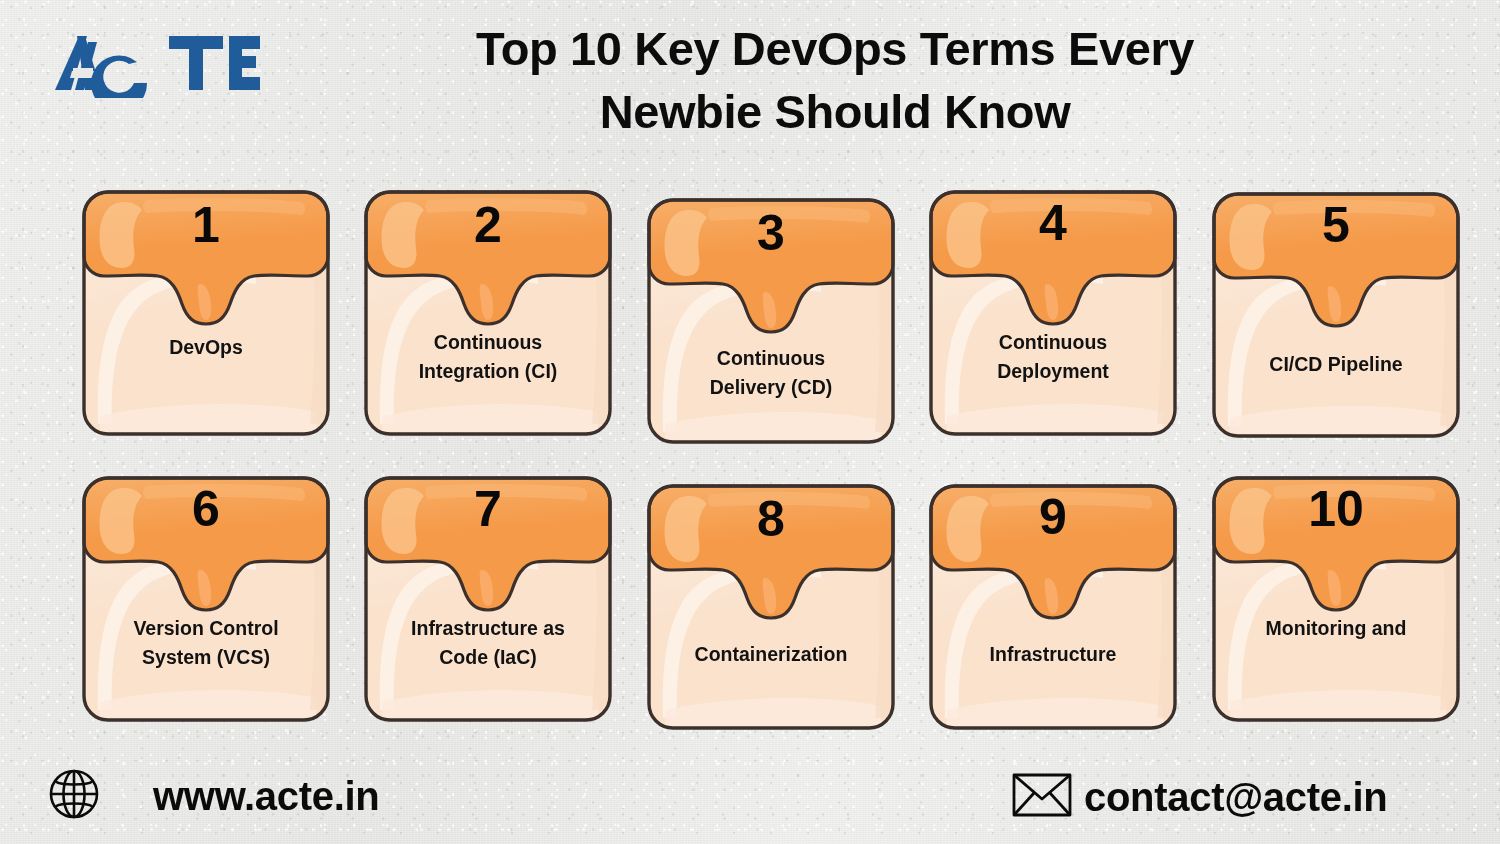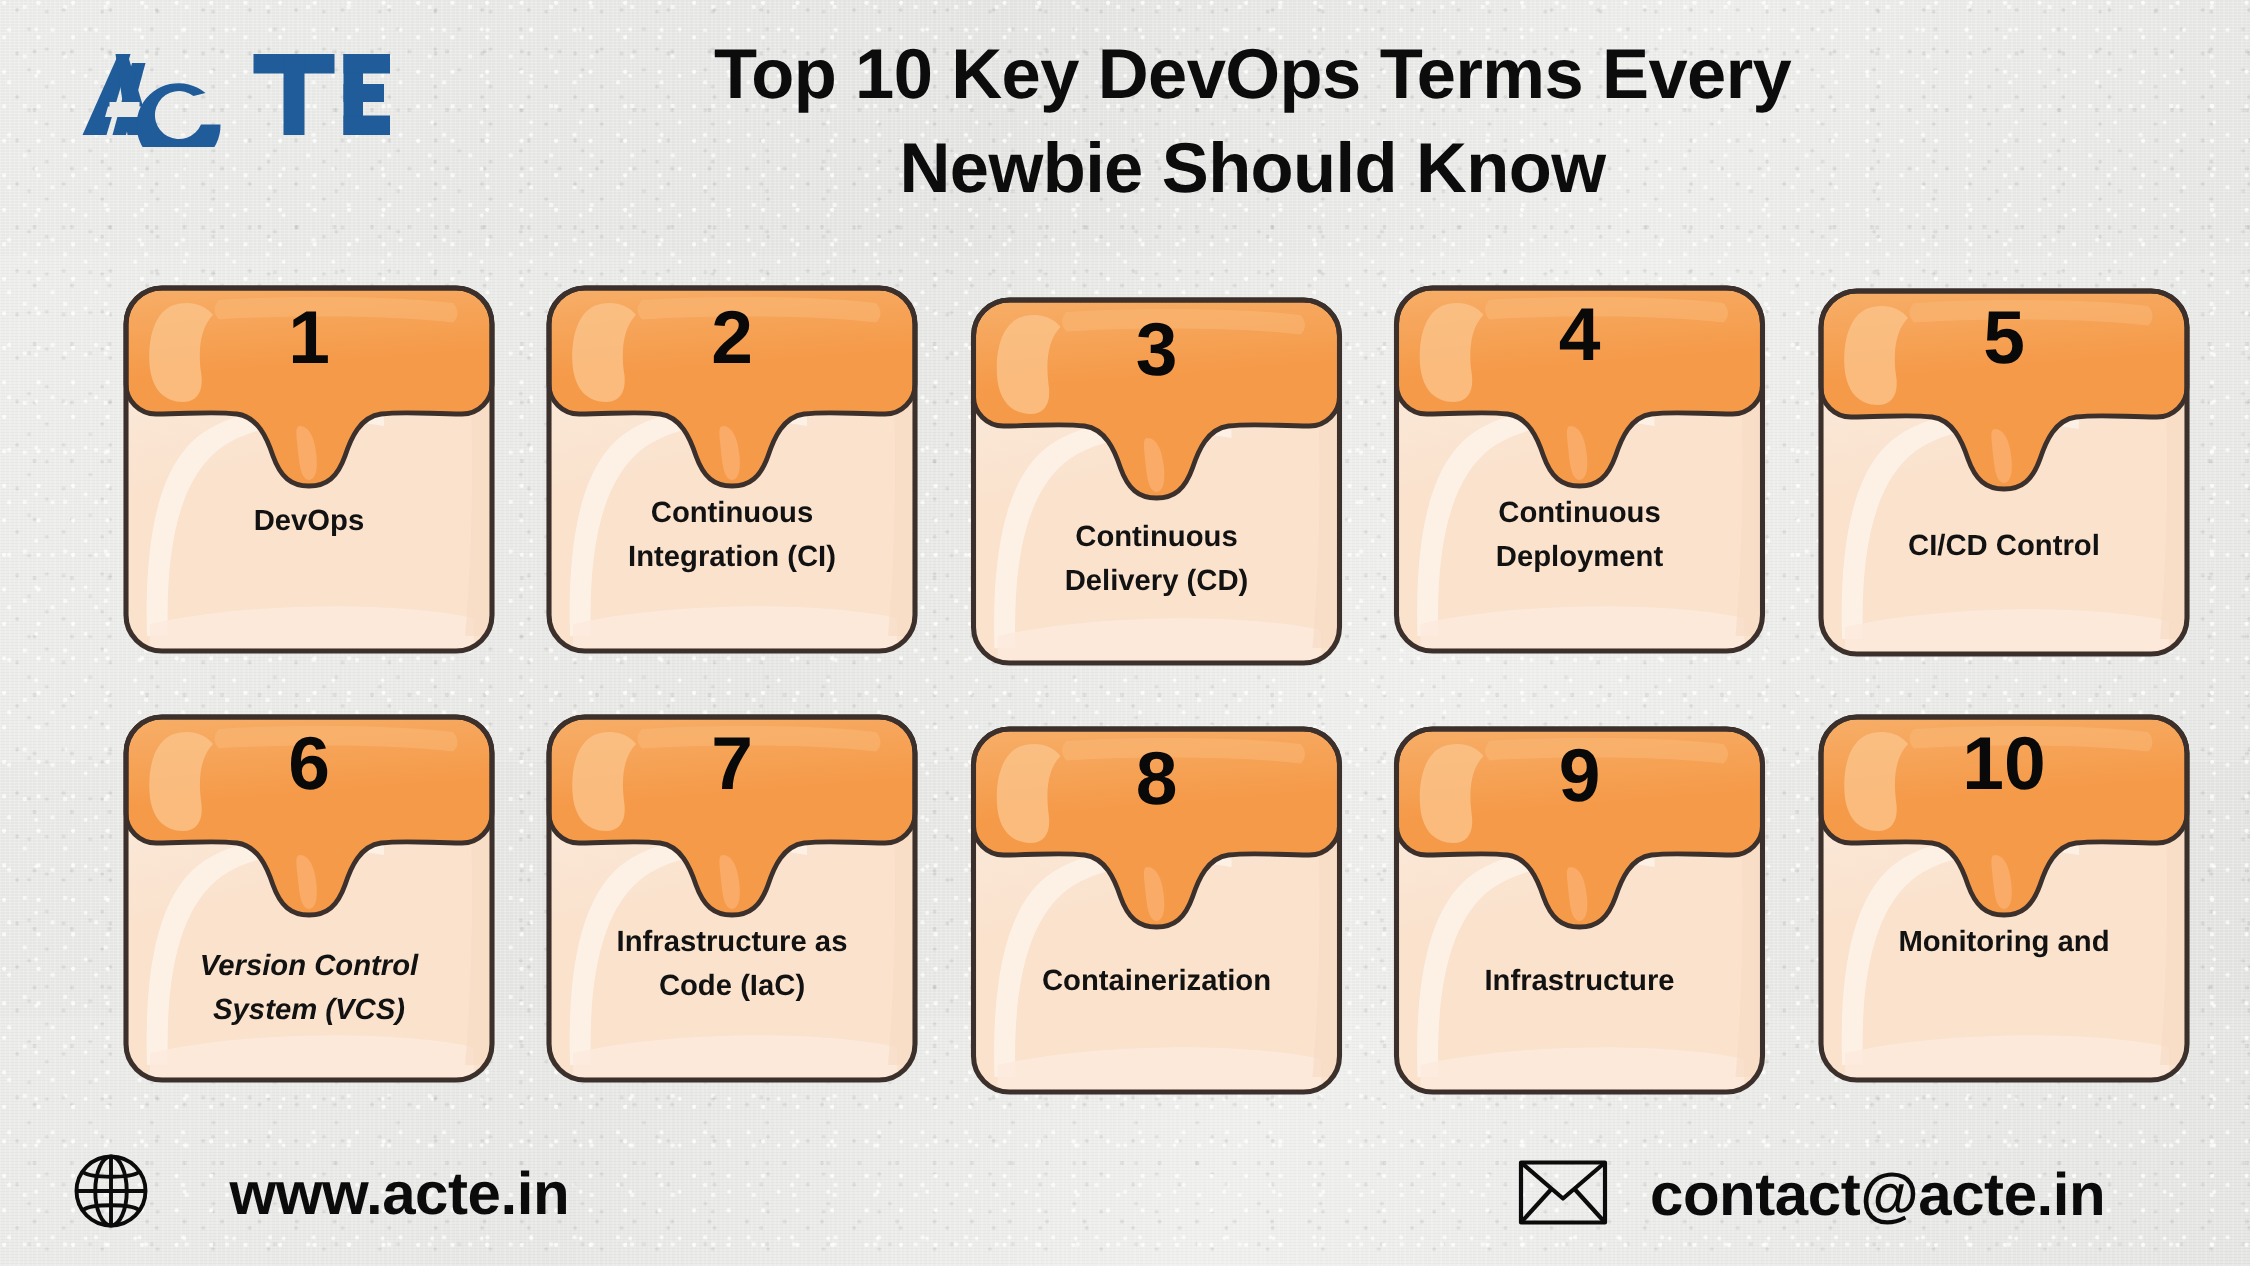--- a/index.html
+++ b/index.html
@@ -118,21 +118,21 @@
     font-family: "Liberation Sans", sans-serif;
     font-weight: bold;
     font-size: 40px;
     color: #0b0b0b;
     letter-spacing: -0.3px;
     white-space: nowrap;
   }
   #footer-web { left: 48px; top: 768px; gap: 28px; }
   #footer-web .footer-text { margin-left: 25px; }
   #footer-mail { left: 1012px; top: 772px; }
-  #footer-mail .footer-text { margin-left: 28px; }
+  #footer-mail .footer-text { margin-left: 12px; }
 </style>
 </head>
 <body>
 
 <div id="bg-texture"></div>
 <div id="bg-grain"></div>
 
 <div id="page">
 
   <div id="logo">
@@ -412,21 +412,21 @@
                C 122 132 120 126 119 116 C 118 104 116 96 120 96 Z" fill="#F9B071" opacity="0.75"></path>
 
       <path d="M 28 4 H 224 A 24 24 0 0 1 248 28 V 68 A 20 20 0 0 1 228 88 C 206 88 190 86 174 88 C 160 90 154 104 150 116 C 145 130 138 136 126 136 C 114 136 107 130 102 116 C 98 104 92 90 78 88 C 62 86 46 88 24 88 A 20 20 0 0 1 4 68 V 28 A 24 24 0 0 1 28 4 Z" fill="none" stroke="#E08A3C" stroke-width="1.2" opacity="0.5"></path>
     </g>
 
     <path d="M 28 4 H 224 A 24 24 0 0 1 248 28 V 68 A 20 20 0 0 1 228 88 C 206 88 190 86 174 88 C 160 90 154 104 150 116 C 145 130 138 136 126 136 C 114 136 107 130 102 116 C 98 104 92 90 78 88 C 62 86 46 88 24 88 A 20 20 0 0 1 4 68 V 28 A 24 24 0 0 1 28 4 Z" fill="none" stroke="#3b302b" stroke-width="3.2" stroke-linejoin="round"></path>
     <path d="M 28 4 H 224 A 24 24 0 0 1 248 28 V 222 A 24 24 0 0 1 224 246 H 28 A 24 24 0 0 1 4 222 V 28 A 24 24 0 0 1 28 4 Z" fill="none" stroke="#3b302b" stroke-width="3.4" stroke-linejoin="round"></path>
   </svg>
       <div class="card-number" style="top: 10px;">5</div>
       <div class="card-label" style="top: 160px;">
-        <span style="display: block;">CI/CD Control</span>
+        <span style="display: block;">CI/CD Pipeline</span>
       </div>
     </div>
   <div class="card" id="card-6" style="left:80px;  top:474px;">
   <svg viewBox="0 0 252 250" xmlns="http://www.w3.org/2000/svg" aria-hidden="true">
     <defs>
       <clipPath id="clipOuter_6">
             <path d="M 28 4 H 224 A 24 24 0 0 1 248 28 V 222 A 24 24 0 0 1 224 246 H 28 A 24 24 0 0 1 4 222 V 28 A 24 24 0 0 1 28 4 Z"></path>
           </clipPath>
       <linearGradient id="bodyGrad_6" x1="0" y1="0" x2="0.25" y2="1">
         <stop offset="0%" stop-color="#FCEEE2"></stop>
@@ -462,21 +462,21 @@
       <path d="M 120 96 C 126 96 130 104 131 116 C 132 126 130 132 126 132
                C 122 132 120 126 119 116 C 118 104 116 96 120 96 Z" fill="#F9B071" opacity="0.75"></path>
 
       <path d="M 28 4 H 224 A 24 24 0 0 1 248 28 V 68 A 20 20 0 0 1 228 88 C 206 88 190 86 174 88 C 160 90 154 104 150 116 C 145 130 138 136 126 136 C 114 136 107 130 102 116 C 98 104 92 90 78 88 C 62 86 46 88 24 88 A 20 20 0 0 1 4 68 V 28 A 24 24 0 0 1 28 4 Z" fill="none" stroke="#E08A3C" stroke-width="1.2" opacity="0.5"></path>
     </g>
 
     <path d="M 28 4 H 224 A 24 24 0 0 1 248 28 V 68 A 20 20 0 0 1 228 88 C 206 88 190 86 174 88 C 160 90 154 104 150 116 C 145 130 138 136 126 136 C 114 136 107 130 102 116 C 98 104 92 90 78 88 C 62 86 46 88 24 88 A 20 20 0 0 1 4 68 V 28 A 24 24 0 0 1 28 4 Z" fill="none" stroke="#3b302b" stroke-width="3.2" stroke-linejoin="round"></path>
     <path d="M 28 4 H 224 A 24 24 0 0 1 248 28 V 222 A 24 24 0 0 1 224 246 H 28 A 24 24 0 0 1 4 222 V 28 A 24 24 0 0 1 28 4 Z" fill="none" stroke="#3b302b" stroke-width="3.4" stroke-linejoin="round"></path>
   </svg>
       <div class="card-number" style="top: 10px;">6</div>
-      <div class="card-label" style="top: 156px; font-style: italic;">
+      <div class="card-label" style="top: 140px;">
         <span style="display: block;">Version Control</span>
         <span style="display: block;">System (VCS)</span>
       </div>
     </div>
   <div class="card" id="card-7" style="left:362px; top:474px;">
   <svg viewBox="0 0 252 250" xmlns="http://www.w3.org/2000/svg" aria-hidden="true">
     <defs>
       <clipPath id="clipOuter_7">
             <path d="M 28 4 H 224 A 24 24 0 0 1 248 28 V 222 A 24 24 0 0 1 224 246 H 28 A 24 24 0 0 1 4 222 V 28 A 24 24 0 0 1 28 4 Z"></path>
           </clipPath>

